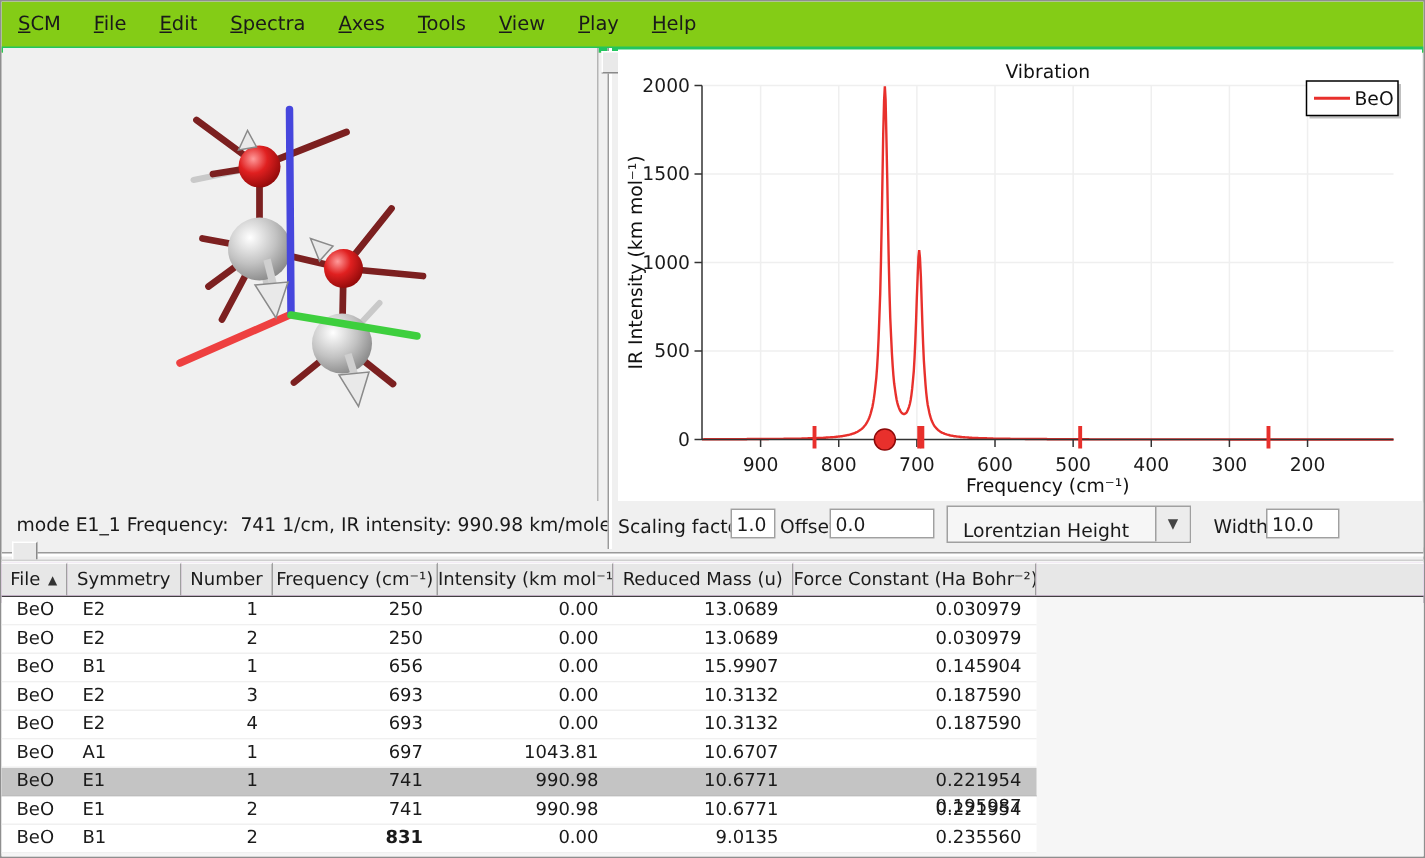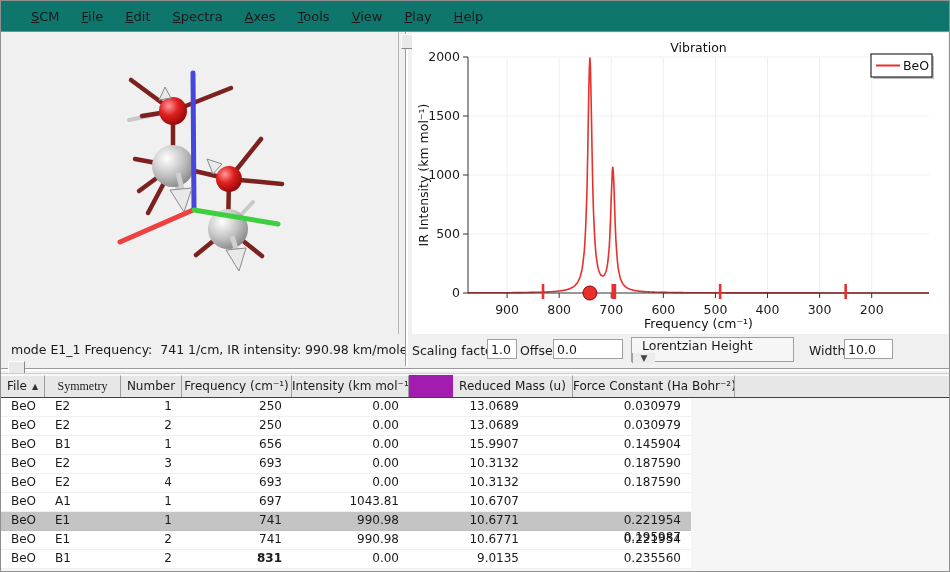--- a/index.html
+++ b/index.html
@@ -1,21 +1,21 @@
 <!DOCTYPE html>
 <html><head>
 <meta charset="utf-8">
 <style>
   html,body{margin:0;padding:0;background:#d8d8d8;}
   .window{position:relative;width:950px;height:572px;background:#f0f0f0;
     font-family:"DejaVu Sans","Liberation Sans",sans-serif;color:#1a1a1a;
     border:1px solid #8f8f8f;box-sizing:border-box;overflow:hidden;}
   
-  .menubar{position:absolute;left:0;top:0;right:0;height:30px;background:#0f766e;
-    border-bottom:1px solid #22c55e;display:flex;align-items:center;padding-left:19px;}
+  .menubar{position:absolute;left:0;top:0;right:0;height:30px;background:#84cc16;
+    border-bottom:4px solid #22c55e;display:flex;align-items:center;padding-left:0;}
   .menu-item{display:inline-block;padding:5px 11px;font-size:13px;cursor:default;}
   .menu-item::first-letter{text-decoration:underline;}
   
   .molecule-pane{position:absolute;left:1px;top:31px;width:396px;height:302px;
     background:#f0f0f0;border-right:1px solid #b5b5b5;}
   .status-text{position:absolute;left:10px;top:341px;font-size:12.5px;white-space:pre;color:#1a1a1a;}
   
   .vsash{position:absolute;left:401px;top:31px;width:9px;height:334px;}
   .vsash .line{position:absolute;left:3px;top:0;bottom:0;width:2px;background:#fff;border-left:1px solid #9a9a9a;}
   .vsash .handle{position:absolute;left:-1px;top:2px;width:11px;height:13px;background:#e9e9e9;
@@ -25,27 +25,27 @@
   .hsash .handle{position:absolute;left:7px;top:-4px;width:15px;height:12px;background:#e9e9e9;
     border:1px solid;border-color:#fff #8a8a8a #8a8a8a #fff;}
   
   .chart-panel{position:absolute;left:411px;top:32px;width:536px;height:301px;background:#ffffff;}
   
   .controls-row{position:absolute;left:411px;top:334px;width:537px;height:30px;background:#f0f0f0;}
   .ctl-label{position:absolute;font-size:12.5px;top:8px;}
   .ctl-input{position:absolute;top:4px;height:20px;background:#fff;border:1px solid #a0a0a0;
     font-family:inherit;font-size:12.5px;padding:0 3px;box-sizing:border-box;color:#1a1a1a;}
   .combobox{position:absolute;left:219px;top:2px;width:163px;height:25px;background:#f6f6f6;
-    border:1px solid #a0a0a0;box-sizing:border-box;display:flex;align-items:flex-start;cursor:default;flex-direction:column;}
+    border:1px solid #a0a0a0;box-sizing:border-box;display:flex;align-items:flex-end;cursor:default;}
   .combobox .cb-text{flex:1;font-size:12.5px;padding-left:10px;}
   .combobox .cb-arrow{width:22px;height:100%;border-left:1px solid #a0a0a0;background:#ececec;
     display:flex;align-items:center;justify-content:center;font-size:9px;color:#444;}
   
   .table-area{position:absolute;left:0;top:372px;width:950px;bottom:0;background:#f6f6f6;border-top:1px solid #cfcfcf;}
-  .t-header{position:absolute;left:0;top:1px;right:0;height:22px;display:flex;background:#a21caf;
+  .t-header{position:absolute;left:0;top:1px;right:0;height:22px;display:flex;background:#f0abfc;
     border-bottom:5px solid #404040;}
   .th{box-sizing:border-box;height:22px;line-height:21px;font-size:12px;text-align:center;
     border-right:1px solid #9f9f9f;border-top:1px solid #fafafa;background:#e7e7e7;
     white-space:nowrap;overflow:hidden;cursor:default;}
   .th .sort-arrow{font-size:8px;color:#333;margin-left:5px;vertical-align:1px;}
   .t-body{position:absolute;left:0;top:24px;right:0;bottom:0;background:#f6f6f6;}
   .t-row{display:flex;height:18px;width:690px;background:#ffffff;border-bottom:1px solid #f0f0f0;cursor:default;}
   .t-row.selected{background:#c4c4c4;border-bottom-color:#bdbdbd;}
   .td{box-sizing:border-box;height:18px;line-height:17px;font-size:12px;white-space:nowrap;overflow:hidden;}
   .td.left{text-align:left;padding-left:10px;}
@@ -215,25 +215,25 @@
       <span class="cb-text">Lorentzian Height</span>
       <span class="cb-arrow">▼</span>
     </div>
     <span class="ctl-label" style="left:397px">Width:</span>
     <input class="ctl-input" style="left: 432px; width: 49px;" value="10.0">
   </div>
 
   <div class="table-area">
     <div class="t-header">
         <div class="th" style="width: 44px;">File<span class="sort-arrow">▲</span></div>
-        <div class="th" style="width: 76px; font-family: Liberation Serif, serif;">Symmetry</div>
+        <div class="th" style="width: 76px;">Symmetry</div>
         <div class="th" style="width: 61px;">Number</div>
         <div class="th" style="width: 110px;">Frequency (cm⁻¹)</div>
         <div class="th" style="width: 117px;">Intensity (km mol⁻¹)</div>
-        <div class="th" style="width: 120px; margin-left: 44px;">Reduced Mass (u)</div>
+        <div class="th" style="width: 120px;">Reduced Mass (u)</div>
         <div class="th" style="width: 162px;">Force Constant (Ha Bohr⁻²)</div>
         <div class="th" style="flex: 1 1 0%; border-right: none;"></div>
       </div>
     <div class="t-body">
         <div class="t-row">
           <div class="td left" style="width: 44px;">BeO</div>
           <div class="td left" style="width: 76px;">E2</div>
           <div class="td right" style="width: 61px;">1</div>
           <div class="td right" style="width: 110px;">250</div>
           <div class="td right" style="width: 117px;">0.00</div>

